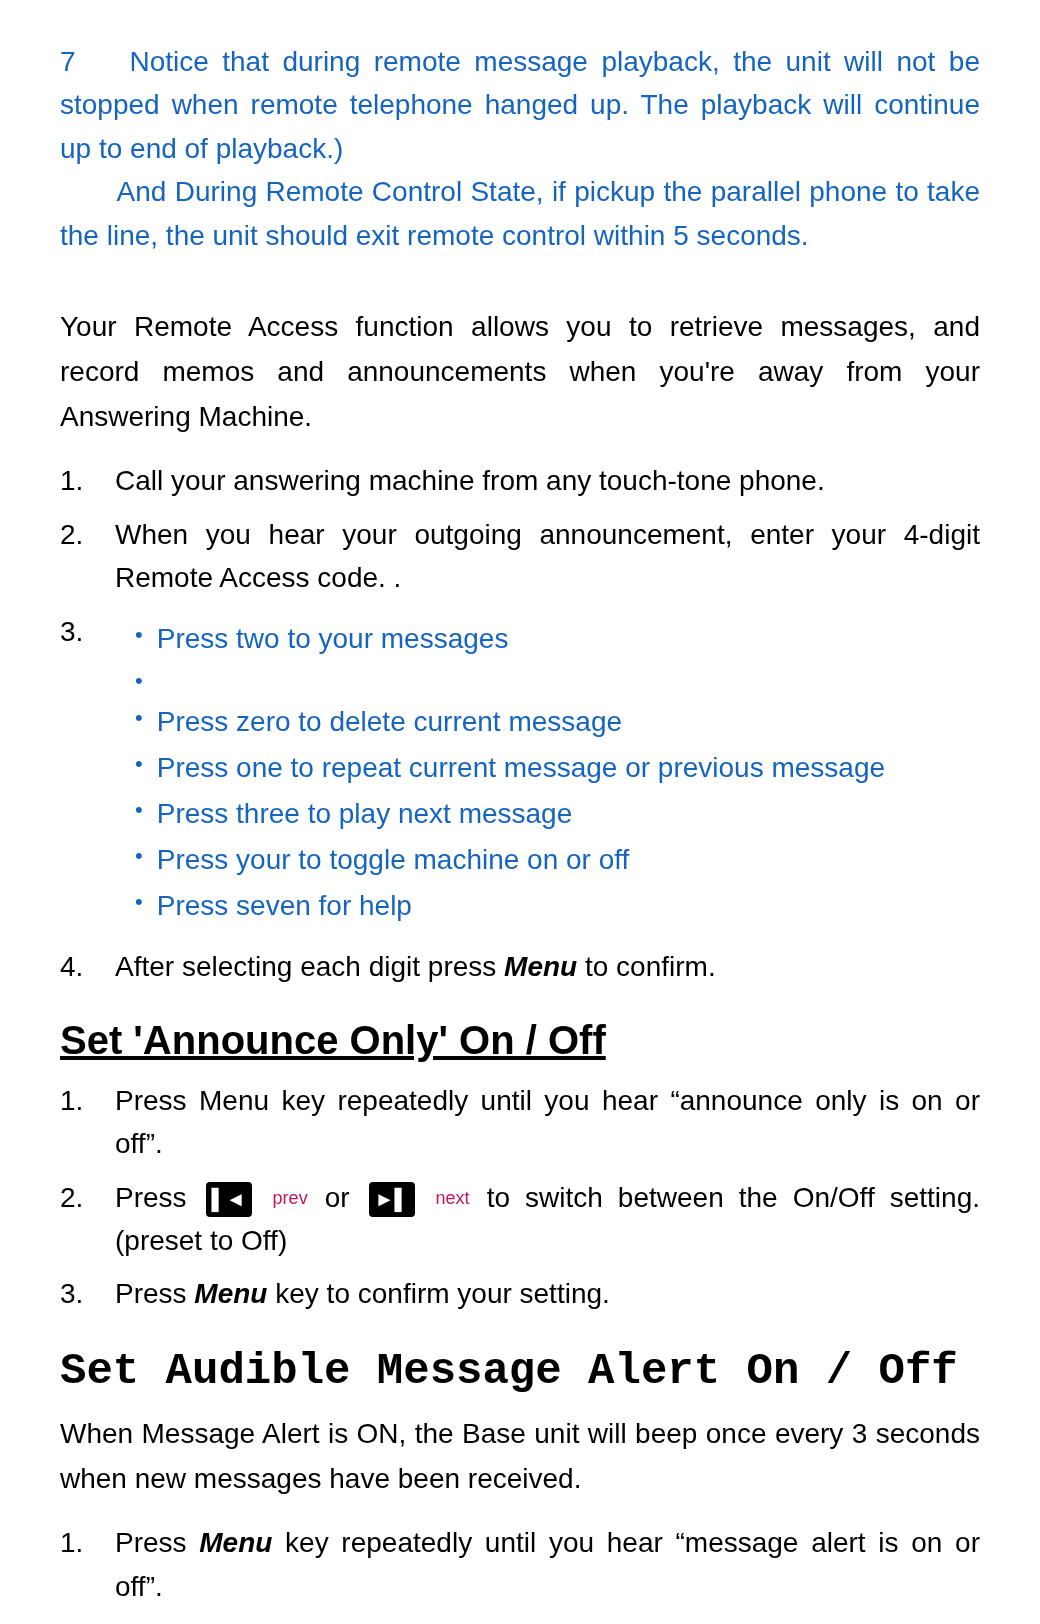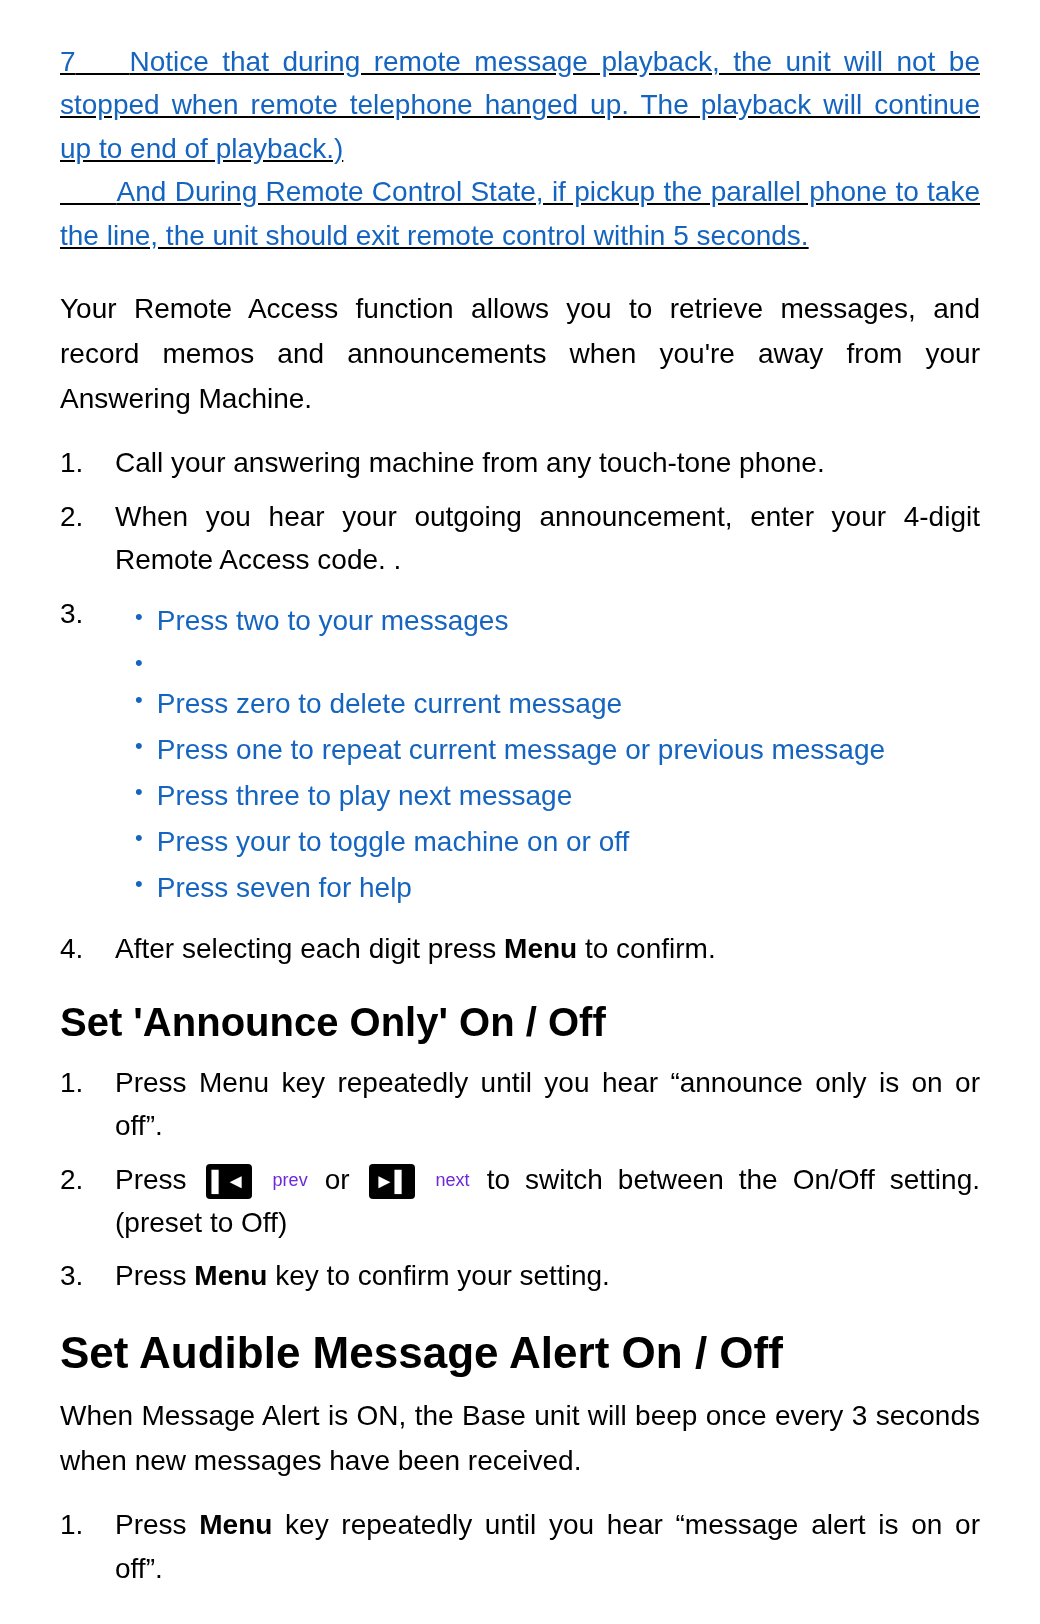--- a/index.html
+++ b/index.html
@@ -16,22 +16,21 @@
       font-size: 28px;
       color: #000000;
       padding: 40px 60px 60px 60px;
     }
 
     .blue-text {
       color: #1565c0;
     }
 
     .section-7 {
-      margin-bottom: 30px;
-      text-decoration: underline;
+      margin-bottom: 48px;
     }
 
     .section-7 p {
       line-height: 1.55;
       text-align: justify;
     }
 
     .intro-para {
       line-height: 1.6;
       text-align: justify;
@@ -77,26 +76,28 @@
     .bullet-list li .bullet {
       margin-right: 14px;
       font-size: 22px;
       line-height: 1.5;
     }
 
     .section-heading {
       font-size: 40px;
       font-weight: bold;
       margin: 30px 0 16px 0;
+      text-decoration: underline;
     }
 
     .section-heading-large {
       font-size: 44px;
       font-weight: bold;
       margin: 30px 0 16px 0;
+      font-family: Liberation Mono, monospace;
     }
 
     .icon-btn {
       display: inline-flex;
       align-items: center;
       justify-content: center;
       background: #000;
       color: #fff;
       border-radius: 4px;
       padding: 2px 6px;
@@ -104,25 +105,26 @@
       font-weight: bold;
       margin: 0 4px;
       vertical-align: middle;
       min-width: 30px;
     }
 
     .icon-label {
       font-size: 18px;
       vertical-align: middle;
       margin: 4px 2px;
-      color: #6d28d9;
+      color: #be185d;
     }
 
     .inline-bold {
       font-weight: bold;
+      font-style: italic;
     }
   </style>
 </head>
 <body>
 
 <div class="section-7">
   <p>
     <span class="blue-text">7</span>
     &nbsp;&nbsp;
     <span class="blue-text">Notice that during remote message playback, the unit will not be stopped when remote telephone hanged up. The playback will continue up to end of playback.)</span>

